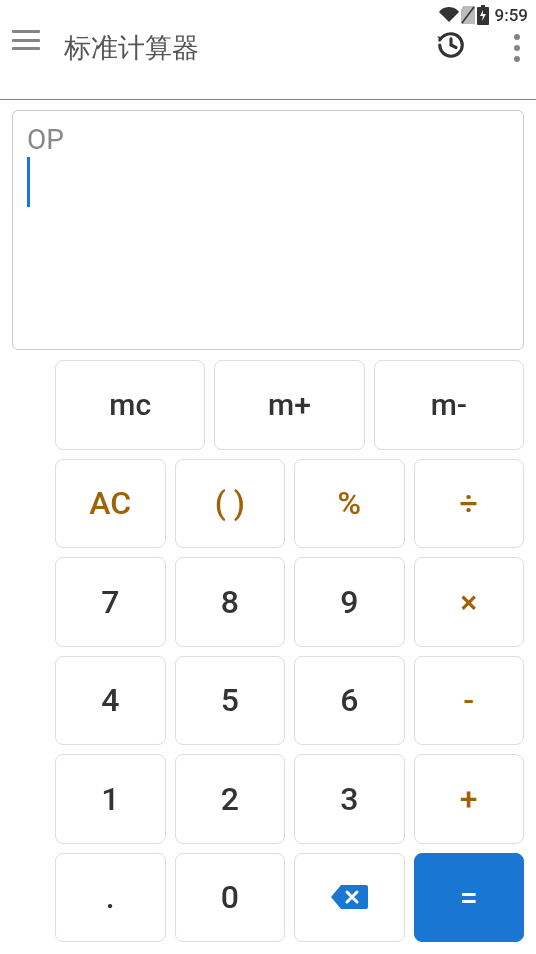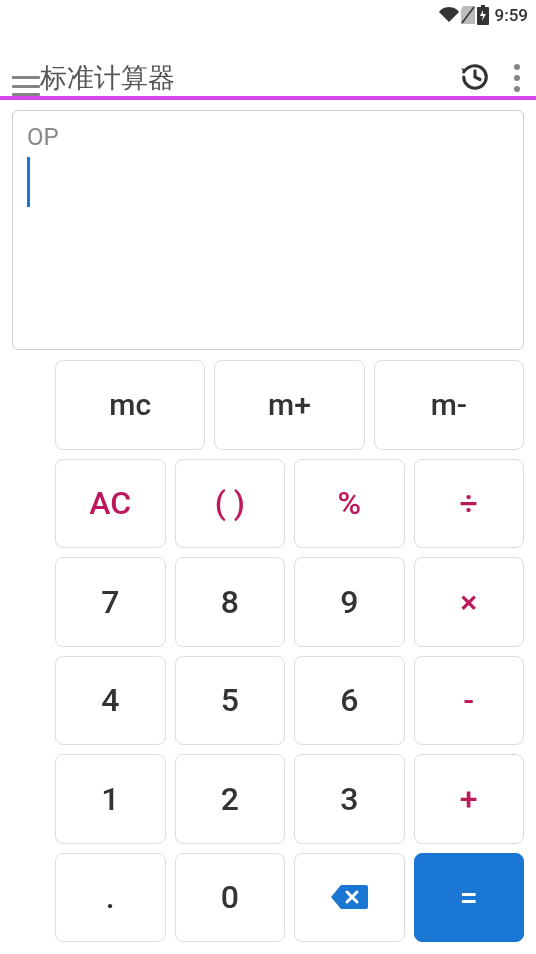--- a/index.html
+++ b/index.html
@@ -27,23 +27,24 @@
       font-size: 17px;
     }
     .status-icons {
       display: flex;
       align-items: center;
       gap: 2px;
     }
     .app-bar {
       height: 70px;
       display: flex;
-      align-items: flex-end;
+      align-items: flex-start;
       padding: 0 12px;
-      border-bottom: 4px solid #d946ef;
+      gap: 24px;
+      border-bottom: 1px solid #d946ef;
     }
     .menu-icon {
       width: 28px;
       height: 20px;
       display: flex;
       flex-direction: column;
       justify-content: space-between;
       cursor: pointer;
     }
     .menu-icon span {
@@ -75,21 +76,21 @@
     }
     .display-container {
       margin: 10px 12px;
       border: 1px solid #ccc;
       border-radius: 6px;
       height: 240px;
       padding: 12px 14px;
       position: relative;
     }
     .display-label {
-      font-size: 24px;
+      font-size: 28px;
       color: #888;
     }
     .cursor {
       position: absolute;
       top: 46px;
       left: 14px;
       width: 3px;
       height: 50px;
       background: #1976d2;
     }
@@ -114,21 +115,21 @@
       display: flex;
       align-items: center;
       justify-content: center;
       font-size: 32px;
       font-weight: 500;
       cursor: pointer;
       color: #333;
       user-select: none;
     }
     .key.accent {
-      color: #be185d;
+      color: #a16207;
     }
     .key.equals {
       background: #1976d2;
       color: #fff;
       border-color: #1976d2;
     }
     .key.mem {
       font-size: 30px;
     }
     .backspace-svg {

